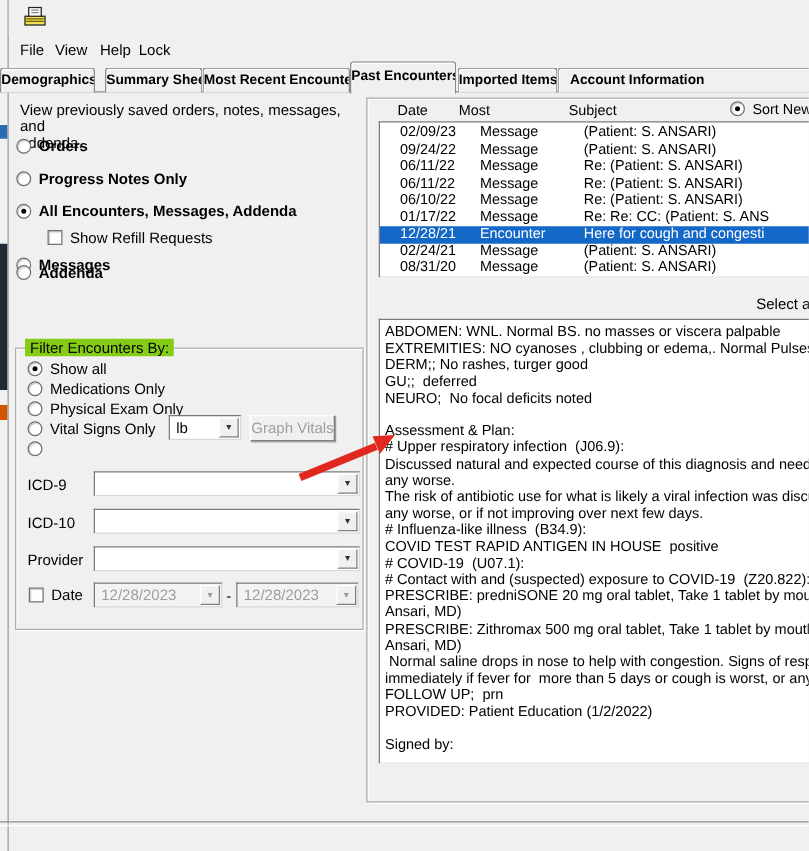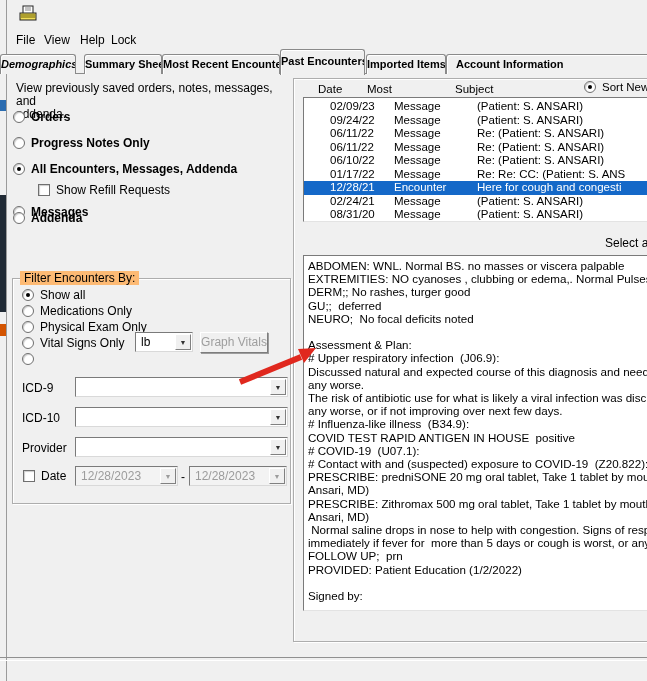--- a/index.html
+++ b/index.html
@@ -33,37 +33,37 @@
   
   .radio{width:12px;height:12px;border-radius:50%;background:#fff;
     border:1px solid #6f6f6f;box-shadow:inset 1px 1px 1px rgba(0,0,0,.2);display:inline-block;box-sizing:border-box;}
   .radio.selected::after{content:"";display:block;width:4px;height:4px;border-radius:50%;background:#000;margin:3px;}
   .checkbox{width:12px;height:12px;background:#fff;border:1px solid #6f6f6f;
     box-shadow:inset 1px 1px 1px rgba(0,0,0,.2);display:inline-block;box-sizing:border-box;}
   .ctl-row{height:14px;white-space:nowrap;}
   .ctl-row .lbl{vertical-align:2px;margin-left:6px;}
   .bold .lbl{font-weight:bold;}
   .groupbox{border:1px solid #adadad;box-shadow:1px 1px 0 #fff,inset 1px 1px 0 #fff;}
-  .gb-title{background:#fdba74;padding:0 4px;white-space:nowrap;}
+  .gb-title{background:#84cc16;padding:0 4px;white-space:nowrap;}
   .combo{background:#fff;border:1px solid;border-color:#7a7a7a #d9d9d9 #d9d9d9 #7a7a7a;box-sizing:border-box;}
   .combo .val{position:absolute;left:5px;top:2px;white-space:nowrap;}
   .combo .dd{position:absolute;right:1px;top:1px;bottom:1px;width:16px;background:#f0f0f0;
     border:1px solid;border-color:#fff #808080 #808080 #fff;text-align:center;
     font-size:7px;line-height:15px;color:#333;box-sizing:border-box;}
   .combo.disabled{background:#f3f3f3;}
   .combo.disabled .val{color:#9c9c9c;}
   .combo.disabled .dd{color:#9c9c9c;}
   .btn{background:#f0f0f0;border:1px solid;border-color:#fff #7d7d7d #7d7d7d #fff;
     box-shadow:1px 1px 0 #9d9d9d;text-align:center;box-sizing:border-box;}
   .btn.disabled{color:#9e9e9e;}
   
   .sunken{background:#fff;border:1px solid;border-color:#7a7a7a #e3e3e3 #e3e3e3 #7a7a7a;box-sizing:border-box;}
   .hdr-lbl{font-size:11.5px;white-space:nowrap;}
   .lrow{display:flex;height:13.5px;line-height:13.5px;font-size:11.5px;white-space:nowrap;cursor:default;}
-  .lrow .c-date{width:64px;padding-left:26px;flex:none;}
+  .lrow .c-date{width:64px;padding-left:16px;flex:none;}
   .lrow .c-type{width:83px;flex:none;}
   .lrow .c-subj{flex:1;}
   .lrow.selected{color:#fff;}
   .note-pre{margin:0;padding:3px 0 0 4px;font-family:"Liberation Sans","DejaVu Sans",sans-serif;
     font-size:11.6px;line-height:13.2px;white-space:pre;}
   .divider{left:0;top:657px;right:0;height:2px;border-top:1px solid #909090;border-bottom:1px solid #fff;}
   svg{display:block;}
 </style>
 </head>
 <body>
@@ -90,21 +90,21 @@
 </div>
 
 <div class="abs menubar">
   <span class="abs menu-item" style="left:6px;">File</span>
   <span class="abs menu-item" style="left:34px;">View</span>
   <span class="abs menu-item" style="left:70px;">Help</span>
   <span class="abs menu-item" style="left:101px;">Lock</span>
 </div>
 
 <div class="abs page-topline"></div>
-<div class="abs tab" style="left:0;width:74px;font-style:italic;">Demographics</div>
+<div class="abs tab" style="left:0;width:74px;">Demographics</div>
 <div class="abs tab" style="left:84px;width:76px;">Summary Sheet</div>
 <div class="abs tab" style="left:162px;width:116px;">Most Recent Encounter</div>
 <div class="abs tab active" style="left:280px;width:83px;text-align:right;">Past Encounters</div>
 <div class="abs tab" style="left:366px;width:78px;text-align:center;">Imported Items</div>
 <div class="abs tab" style="left:446px;width:214px;text-align:left;padding-left:9px;">Account Information</div>
 
 <div class="abs" style="left:16px;top:82px;width:268px;white-space:pre-line;line-height:13px;">View previously saved orders, notes, messages, and
 addenda.</div>
 
 <div class="abs ctl-row bold" style="left:13px;top:110px;">

